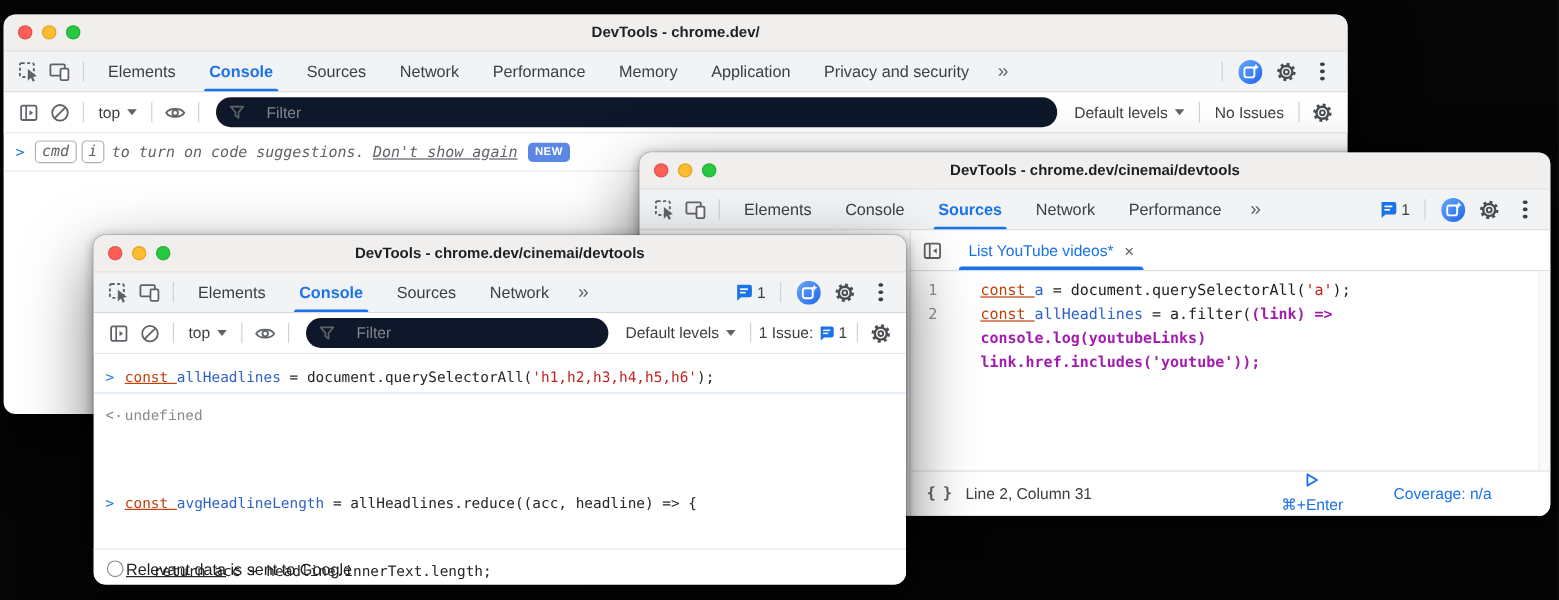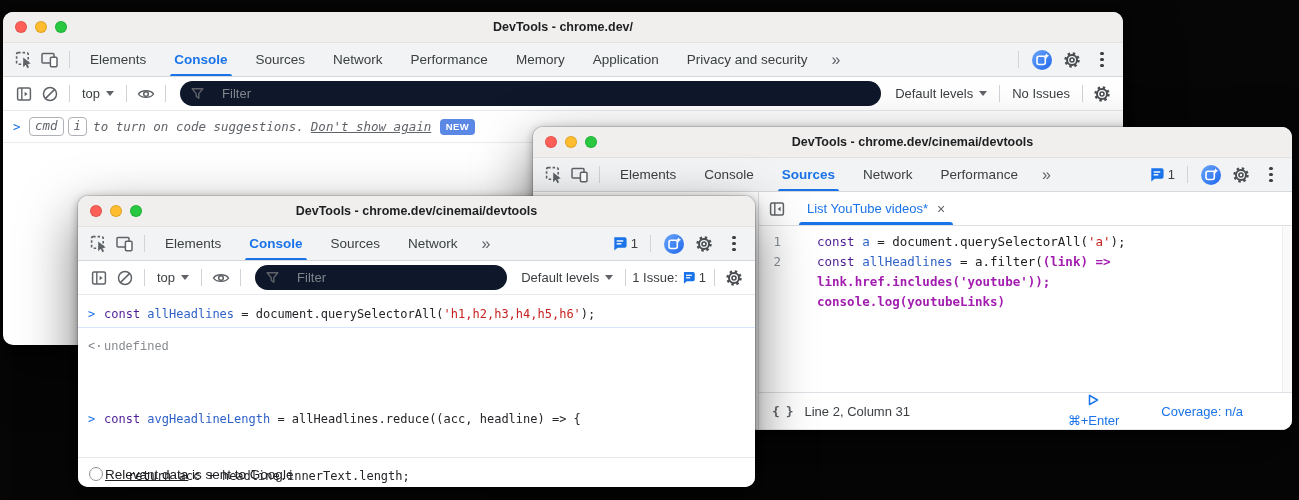--- a/index.html
+++ b/index.html
@@ -39,21 +39,21 @@
   .caret{width:0;height:0;border-left:4px solid transparent;border-right:4px solid transparent;border-top:5px solid #5f6368;}
   .filterpill{flex:1;height:25px;background:#0f172a;border-radius:13px;display:flex;align-items:center;gap:17px;padding:0 10px;margin:0 8px;min-width:120px;}
   .filterpill .ph{color:#80868b;font-size:13px;}
   .trright{display:flex;align-items:center;white-space:nowrap;}
 
   
   .console{font-family:"DejaVu Sans Mono","Liberation Mono",monospace;font-size:12px;color:#242528;}
   .c-entry{padding:4px 28px 3px 10px;line-height:19px;white-space:pre;}
   .prompt{display:inline-block;width:16px;color:#1a73e8;}
   .prompt.res{color:#7d8087;}
-  .tok-kw{color:#4c1d95;}
+  .tok-kw{color:#c2410c;text-decoration:underline;}
   .tok-var{color:#2f62c8;}
   .tok-str{color:#c5221f;}
   .tok-gray{color:#a21caf;font-weight:bold;}
   .entry1{border-bottom:1px solid #d7e5fb;margin-bottom:6px;}
   .entry2{color:#85888e;margin-bottom:8px;font-family:Liberation Mono, monospace;}
   .contline{line-height:19px;white-space:pre;}
   .ind2{padding-left:40px;}
 
   
   .hintrow{display:flex;align-items:center;height:31px;border-bottom:1px solid #ececec;padding:0 10px;
@@ -302,22 +302,22 @@
             </svg>
         </span>
         <span class="filetab">
           <span class="fname">List YouTube videos*</span>
           <span class="fclose">×</span>
         </span>
       </div>
       <div class="codearea">
         <div class="codeline"><span class="gut">1</span><span class="cspan"><span class="tok-kw">const </span><span class="tok-var">a</span><span> = document.querySelectorAll(</span><span class="tok-str">'a'</span><span>);</span></span></div>
         <div class="codeline"><span class="gut">2</span><span class="cspan"><span class="tok-kw">const </span><span class="tok-var">allHeadlines</span><span> = a.filter(</span><span class="tok-gray">(link) =&gt;</span></span></div>
+        <div class="codeline"><span class="gut"></span><span class="cspan tok-gray">console.log(youtubeLinks)</span></div>
         <div class="codeline"><span class="gut"></span><span class="cspan tok-gray">link.href.includes('youtube'));</span></div>
-        <div class="codeline"><span class="gut"></span><span class="cspan tok-gray">console.log(youtubeLinks)</span></div>
         <div class="scrolltrack"></div>
       </div>
       <div class="statusbar">
         <span class="braces">{ }</span>
         <span>Line 2, Column 31</span>
         <span class="rungroup">
           <svg width="11" height="12" viewBox="0 0 11 12">
               <path d="M1.5 1.3 L9.5 6 L1.5 10.7 Z" fill="none" stroke="#1a73e8" stroke-width="1.5" stroke-linejoin="round"></path>
             </svg>
           <span>⌘+Enter</span>

